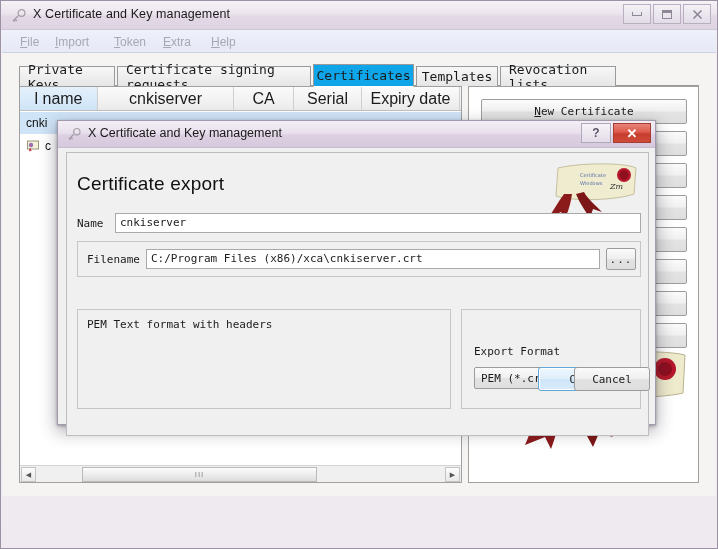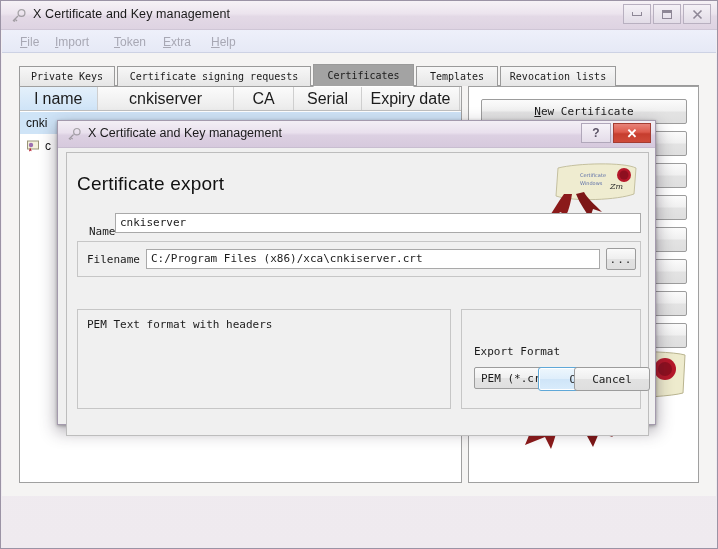--- a/index.html
+++ b/index.html
@@ -82,28 +82,28 @@
     position: absolute; left: 17px; top: 11px;
     width: 680px; height: 22px;
     border-bottom: 1px solid #9a9a9a;
   }
   .tab {
     position: absolute; top: 2px; height: 20px;
     background: linear-gradient(to bottom, #f7f7f7, #e6e6e6);
     border: 1px solid #9a9a9a;
     border-bottom: none;
     font-family: "DejaVu Sans Mono", monospace;
-    font-size: 10px;
+    font-size: 13px;
     color: #1b1b1b;
     display: flex; align-items: center; justify-content: center;
     padding: 0 8px;
   }
   .tab.active {
     top: 0; height: 23px;
-    background: #a3a3a3;
+    background: #0ea5e9;
     border-bottom: 1px solid #ffffff;
     z-index: 5;
   }
 
   
   #list-pane {
     position: absolute; left: 17px; top: 33px;
     width: 443px; height: 397px;
     background: #ffffff;
     border: 1px solid #a0a0a0;
@@ -258,21 +258,21 @@
   #dlg-art {
     position: absolute; right: 8px; top: 7px;
     width: 96px; height: 58px;
   }
 
   .fld-label {
     font-family: "DejaVu Sans Mono", monospace;
     font-size: 11px; color: #1b1b1b;
   }
   #name-row { position: absolute; left: 10px; top: 60px; width: 564px; height: 21px; }
-  #name-label { position: absolute; left: 0; top: 12px; margin-left: 12px; }
+  #name-label { position: absolute; left: 0; top: 4px; }
   #name-input {
     position: absolute; left: 38px; top: 0;
     width: 526px; height: 20px;
     background: #ffffff;
     border: 1px solid #a9a9a9;
     font-family: "DejaVu Sans Mono", monospace;
     font-size: 11px; color: #1b1b1b;
     padding: 0 4px; line-height: 18px;
     white-space: nowrap; overflow: hidden;
   }
@@ -427,20 +427,25 @@
           </div>
           <div class="list-row" style="top: 48px;">
             <span class="row-icon"><svg width="14" height="14" viewBox="0 0 14 14">
                 <rect x="1.5" y="2" width="11" height="8" fill="#f4f1dc" stroke="#9a9478" stroke-width="1"></rect>
                 <circle cx="5" cy="6" r="2.2" fill="#9b6fb0"></circle>
                 <path d="M4 8.5 L3 12.5 L5 11.5 L6 12.5 Z" fill="#b5182a"></path>
               </svg></span>
             <span>c</span>
           </div>
         </div>
+      <div id="list-hscroll">
+        <div class="sb-arrow" style="left:1px">◀</div>
+        <div id="sb-thumb">III</div>
+        <div class="sb-arrow" style="right:1px">▶</div>
+      </div>
     </div>
 
     <div id="btn-pane">
         <div class="pane-btn" style="top: 236px;"></div>
         <div class="pane-btn" style="top: 204px;"></div>
         <div class="pane-btn" style="top: 172px;"></div>
         <div class="pane-btn" style="top: 140px;"></div>
         <div class="pane-btn" style="top: 108px;"></div>
         <div class="pane-btn" style="top: 76px;"></div>
         <div class="pane-btn" style="top: 44px;"></div>

